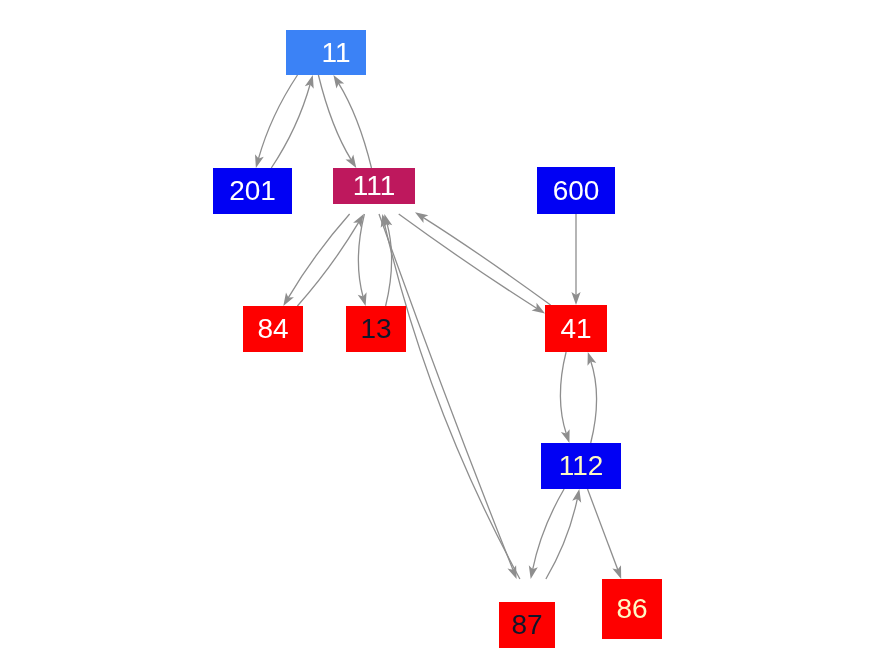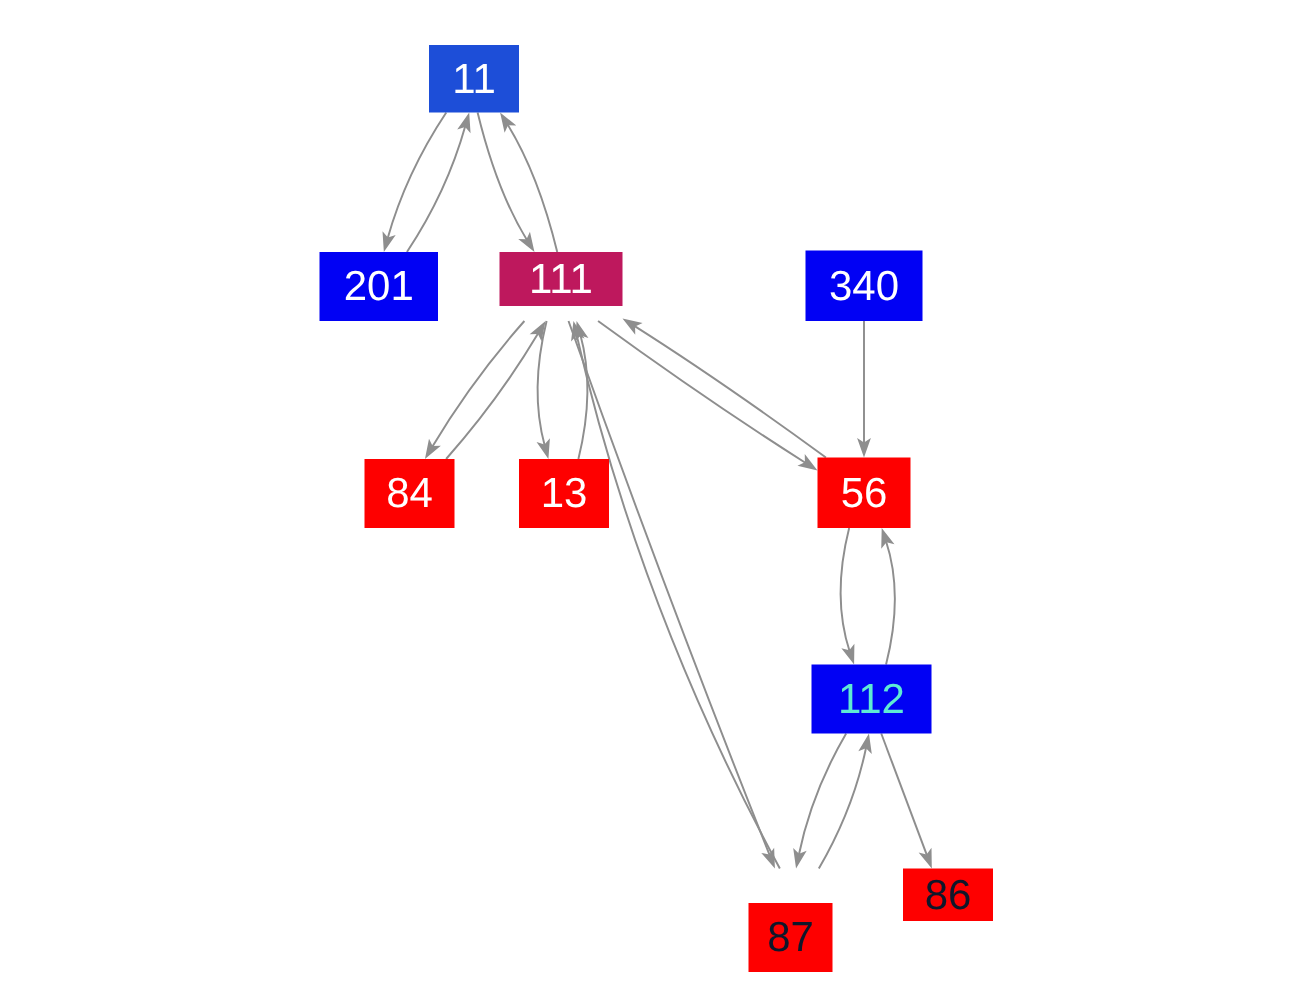--- a/index.html
+++ b/index.html
@@ -112,24 +112,24 @@
       <g>
         <path d="M 545.9 579.0 Q 569.0 539.4 577.5 497.8" fill="none" stroke="#8e8e8e" stroke-width="1.3"></path>
         <polygon points="579.3,489.0 581.2,502.7 577.3,498.8 572.2,500.8" fill="#8e8e8e"></polygon>
       </g>
       <g>
         <path d="M 587.5 489.0 Q 604.6 534.7 618.1 570.6" fill="none" stroke="#8e8e8e" stroke-width="1.3"></path>
         <polygon points="621.2,579.0 612.4,568.4 617.7,569.6 621.0,565.2" fill="#8e8e8e"></polygon>
       </g>
     </svg>
   <div id="node-layer">
-      <div class="node" style="left: 286px; top: 30px; width: 60px; height: 45px; background: #1d4ed8; color: rgb(255, 255, 255);">11</div>
+      <div class="node" style="left: 286px; top: 30px; width: 60px; height: 45px; background: #3b82f6; color: rgb(255, 255, 255); padding-left: 20px;">11</div>
       <div class="node" style="left: 213px; top: 168px; width: 79px; height: 46px; background: rgb(1, 1, 244); color: rgb(255, 255, 255);">201</div>
       <div class="node" style="left: 333px; top: 168px; width: 82px; height: 36px; background: #be185d; color: rgb(255, 255, 255);">111</div>
-      <div class="node" style="left: 537px; top: 167px; width: 78px; height: 47px; background: rgb(1, 1, 244); color: rgb(255, 255, 255);">340</div>
+      <div class="node" style="left: 537px; top: 167px; width: 78px; height: 47px; background: rgb(1, 1, 244); color: rgb(255, 255, 255);">600</div>
       <div class="node" style="left: 243px; top: 306px; width: 60px; height: 46px; background: rgb(254, 0, 0); color: rgb(255, 255, 255); text-align: right;">84</div>
-      <div class="node" style="left: 346px; top: 306px; width: 60px; height: 46px; background: rgb(254, 0, 0); color: #ffffff;">13</div>
-      <div class="node" style="left: 545px; top: 305px; width: 62px; height: 47px; background: rgb(254, 0, 0); color: rgb(255, 255, 255);">56</div>
-      <div class="node" style="left: 541px; top: 443px; width: 80px; height: 46px; background: rgb(1, 1, 244); color: #5eead4;">112</div>
+      <div class="node" style="left: 346px; top: 306px; width: 60px; height: 46px; background: rgb(254, 0, 0); color: #0f172a;">13</div>
+      <div class="node" style="left: 545px; top: 305px; width: 62px; height: 47px; background: rgb(254, 0, 0); color: rgb(255, 255, 255);">41</div>
+      <div class="node" style="left: 541px; top: 443px; width: 80px; height: 46px; background: rgb(1, 1, 244); color: #fef9c3;">112</div>
       <div class="node" style="left: 499px; top: 602px; width: 56px; height: 46px; background: rgb(254, 0, 0); color: #0f172a;">87</div>
-      <div class="node" style="left: 602px; top: 579px; width: 60px; height: 35px; background: rgb(254, 0, 0); color: #0f172a;">86</div>
+      <div class="node" style="left: 602px; top: 579px; width: 60px; height: 60px; background: rgb(254, 0, 0); color: #fef9c3;">86</div>
     </div>
 </div>
 
 </body></html>

